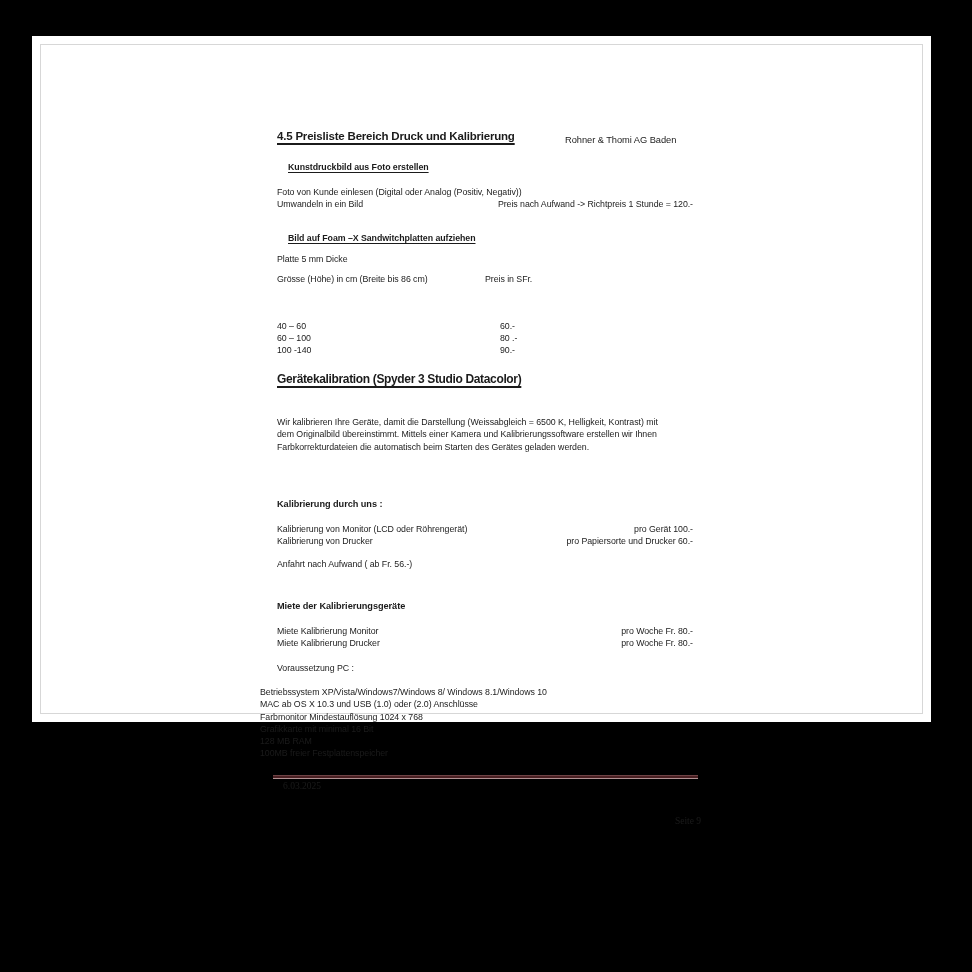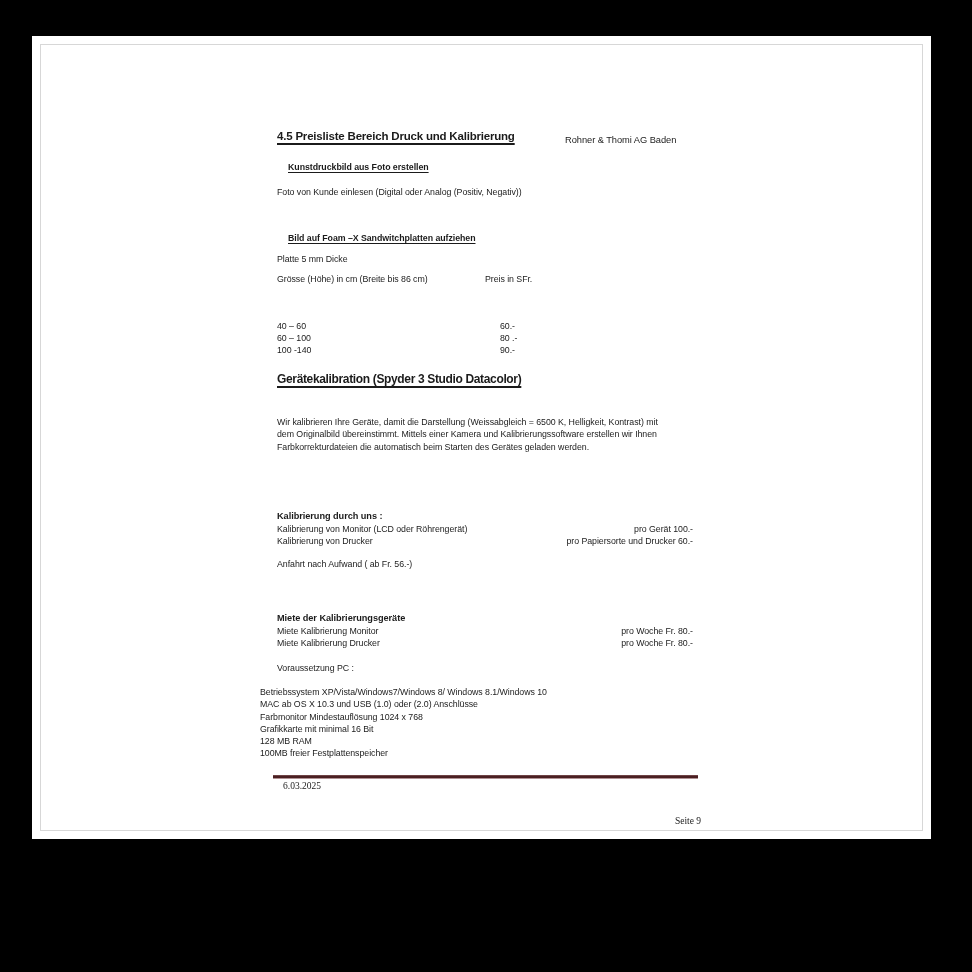--- a/index.html
+++ b/index.html
@@ -6,21 +6,21 @@
   body {
     width: 972px; height: 972px;
     background: #000;
     overflow: hidden;
     font-family: "Liberation Sans", sans-serif;
     color: #1b1b1b;
   }
   .page {
     position: absolute;
     left: 32px; top: 36px;
-    width: 899px; height: 803px;
+    width: 899px; height: 686px;
     background: #ffffff;
   }
   .inner-border {
     position: absolute;
     inset: 8px;
     border: 1px solid #d7d7d7;
     pointer-events: none;
   }
   .abs { position: absolute; white-space: nowrap; }
   .t  { font-size: 8.8px; letter-spacing: -0.05px; line-height: 1.15; }
@@ -30,41 +30,45 @@
   }
   .company { font-size: 9.3px; letter-spacing: -0.05px; }
   .sub-head {
     font-size: 8.8px; font-weight: bold; letter-spacing: -0.05px;
     text-decoration: underline; text-decoration-thickness: 1px; text-underline-offset: 2px; padding-left: 11px;
   }
   .big-head {
     font-size: 12px; font-weight: bold; letter-spacing: -0.35px;
     text-decoration: underline; text-decoration-thickness: 1.5px; text-underline-offset: 2.5px;
   }
-  .bold-head { font-size: 9.2px; font-weight: bold; letter-spacing: -0.05px; margin-top: 12px; }
+  .bold-head { font-size: 9.2px; font-weight: bold; letter-spacing: -0.05px; }
   .row { left: 245px; width: 416px; display: flex; justify-content: space-between; }
   .tbl-row { left: 245px; width: 416px; }
   .tbl-price { position: absolute; left: 223px; top: 0; }
   .col-price { position: absolute; left: 208px; top: 0; }
   .para div { white-space: nowrap; height: 12.4px; }
   .pc-lines div { white-space: nowrap; height: 12.3px; }
   .footer-rule { left: 241px; top: 739px; width: 425px; height: 4px; }
   .serif { font-family: "Liberation Serif", serif; font-size: 9.5px; padding-left: 6px; }
 </style>
 </head>
 <body style="background: rgb(0, 0, 0); color: rgb(27, 27, 27);">
 
 <div class="page">
   <div class="inner-border"></div>
 
   <div class="abs doc-title" style="left:245px; top:94px;">4.5 Preisliste Bereich Druck und Kalibrierung</div>
   <div class="abs company" style="left:533px; top:99px;">Rohner &amp; Thomi AG Baden</div>
 
   <div class="abs sub-head" style="left:245px; top:126px;">Kunstdruckbild aus Foto erstellen</div>
   <div class="abs t" style="left:245px; top:151px;">Foto von Kunde einlesen (Digital oder Analog (Positiv, Negativ))</div>
+  <div class="abs t row" style="top:163px;">
+    <span>Umwandeln in ein Bild</span>
+    <span>Preis nach Aufwand -&gt; Richtpreis 1 Stunde = 120.-</span>
+  </div>
 
   <div class="abs sub-head" style="left:245px; top:197px;">Bild auf Foam –X Sandwitchplatten aufziehen</div>
   <div class="abs t" style="left:245px; top:218px;">Platte 5 mm Dicke</div>
 
   <div class="abs t tbl-row" style="top:238px;">
     <span>Grösse (Höhe) in cm (Breite bis 86 cm)</span>
     <span class="col-price">Preis in SFr.</span>
   </div>
 
   <div class="abs t tbl-row" style="top:285px;">

